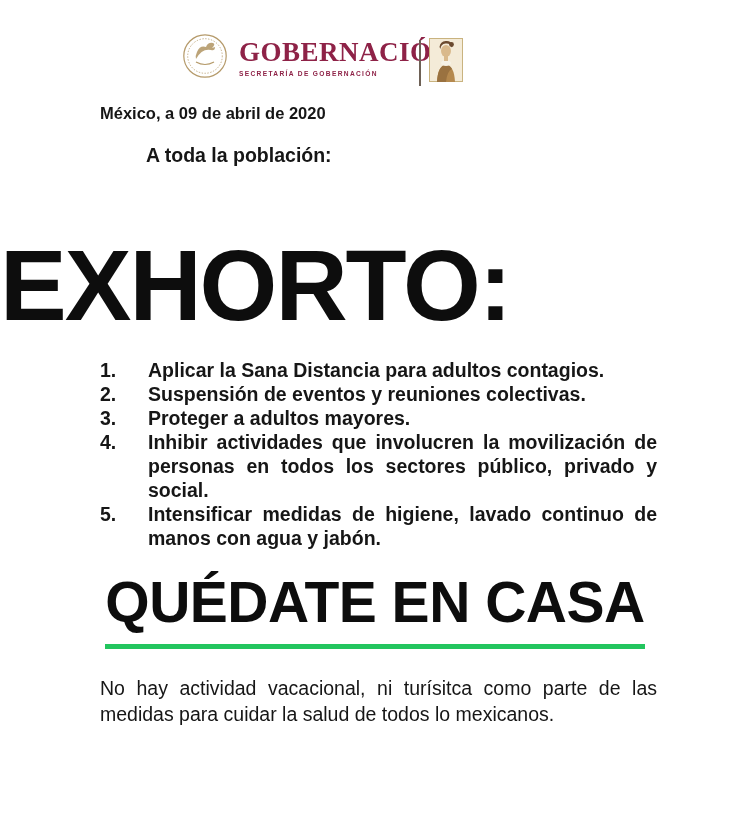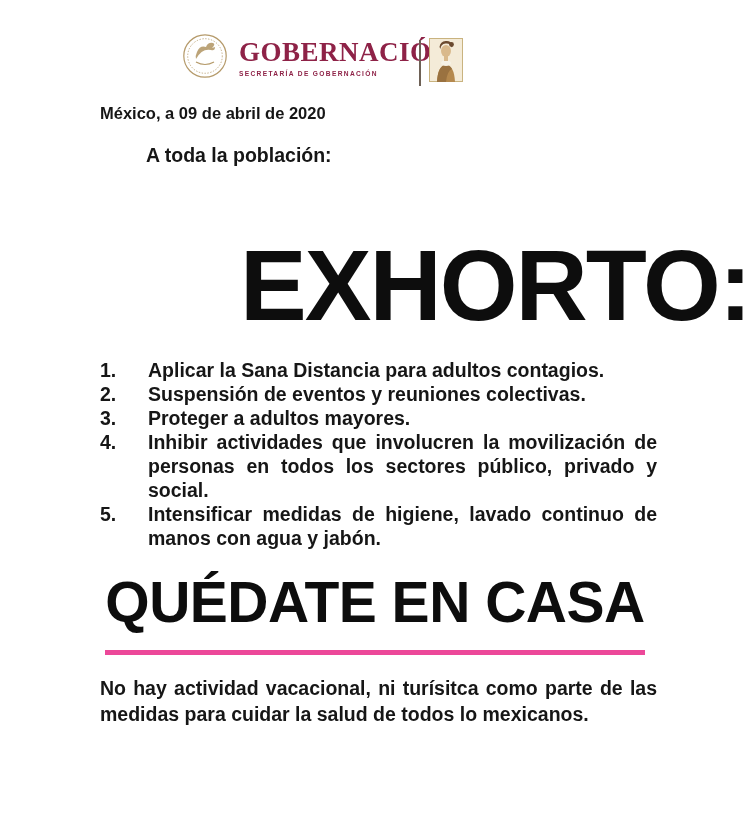--- a/index.html
+++ b/index.html
@@ -29,33 +29,33 @@
               margin-top:1.5px;}
   .gold-bar{width:22px;height:3px;background:var(--gold,#b59a6a);margin:2.5px 0 0 23px;}
 
   
   .date-line{position:absolute;left:100px;top:104px;width:549px;
              font-size:16.5px;font-weight:700;}
   .salutation{position:absolute;left:100px;top:142px;font-size:19.5px;font-weight:700;
               line-height:26px;margin-left:46px;}
   .intro{position:absolute;left:100px;top:179px;width:556px;margin:0;font-size:19.5px;
          font-weight:700;line-height:26px;text-align:justify;}
-  .exhorto{position:absolute;left:0;top:235px;width:750px;margin:0;text-align:right;
+  .exhorto{position:absolute;left:0;top:235px;width:750px;margin:0;text-align:left;
            font-size:100px;font-weight:700;letter-spacing:-2px;line-height:1;color:#0d0d0d;}
   .measures{position:absolute;left:100px;top:358px;width:557px;margin:0;padding:0;
             list-style:none;}
   .measures li{display:flex;font-size:19.5px;font-weight:700;line-height:24px;}
   .measures .num{flex:0 0 48px;}
   .measures .txt{flex:1;text-align:justify;}
   .stayhome{position:absolute;left:0;top:574px;width:750px;margin:0;text-align:center;
             font-size:57px;font-weight:700;letter-spacing:-.5px;line-height:1;color:#0d0d0d;}
-  .stayhome .underlined{display:inline-block;border-bottom:5px solid #ec4899;
-            padding-bottom:19px;}
+  .stayhome .underlined{display:inline-block;border-bottom:5px solid #22c55e;
+            padding-bottom:13px;}
   .closing{position:absolute;left:100px;width:557px;margin:0;font-size:19.5px;
-           font-weight:700;line-height:26px;text-align:justify;}
+           font-weight:400;line-height:26px;text-align:justify;}
   .closing.first{top:675px;}
   .closing.second{top:747px;}
 </style>
 </head>
 <body>
 
 <div class="page">
 
   <div class="gob-block">
     <svg class="gob-seal" viewBox="0 0 46 52">

